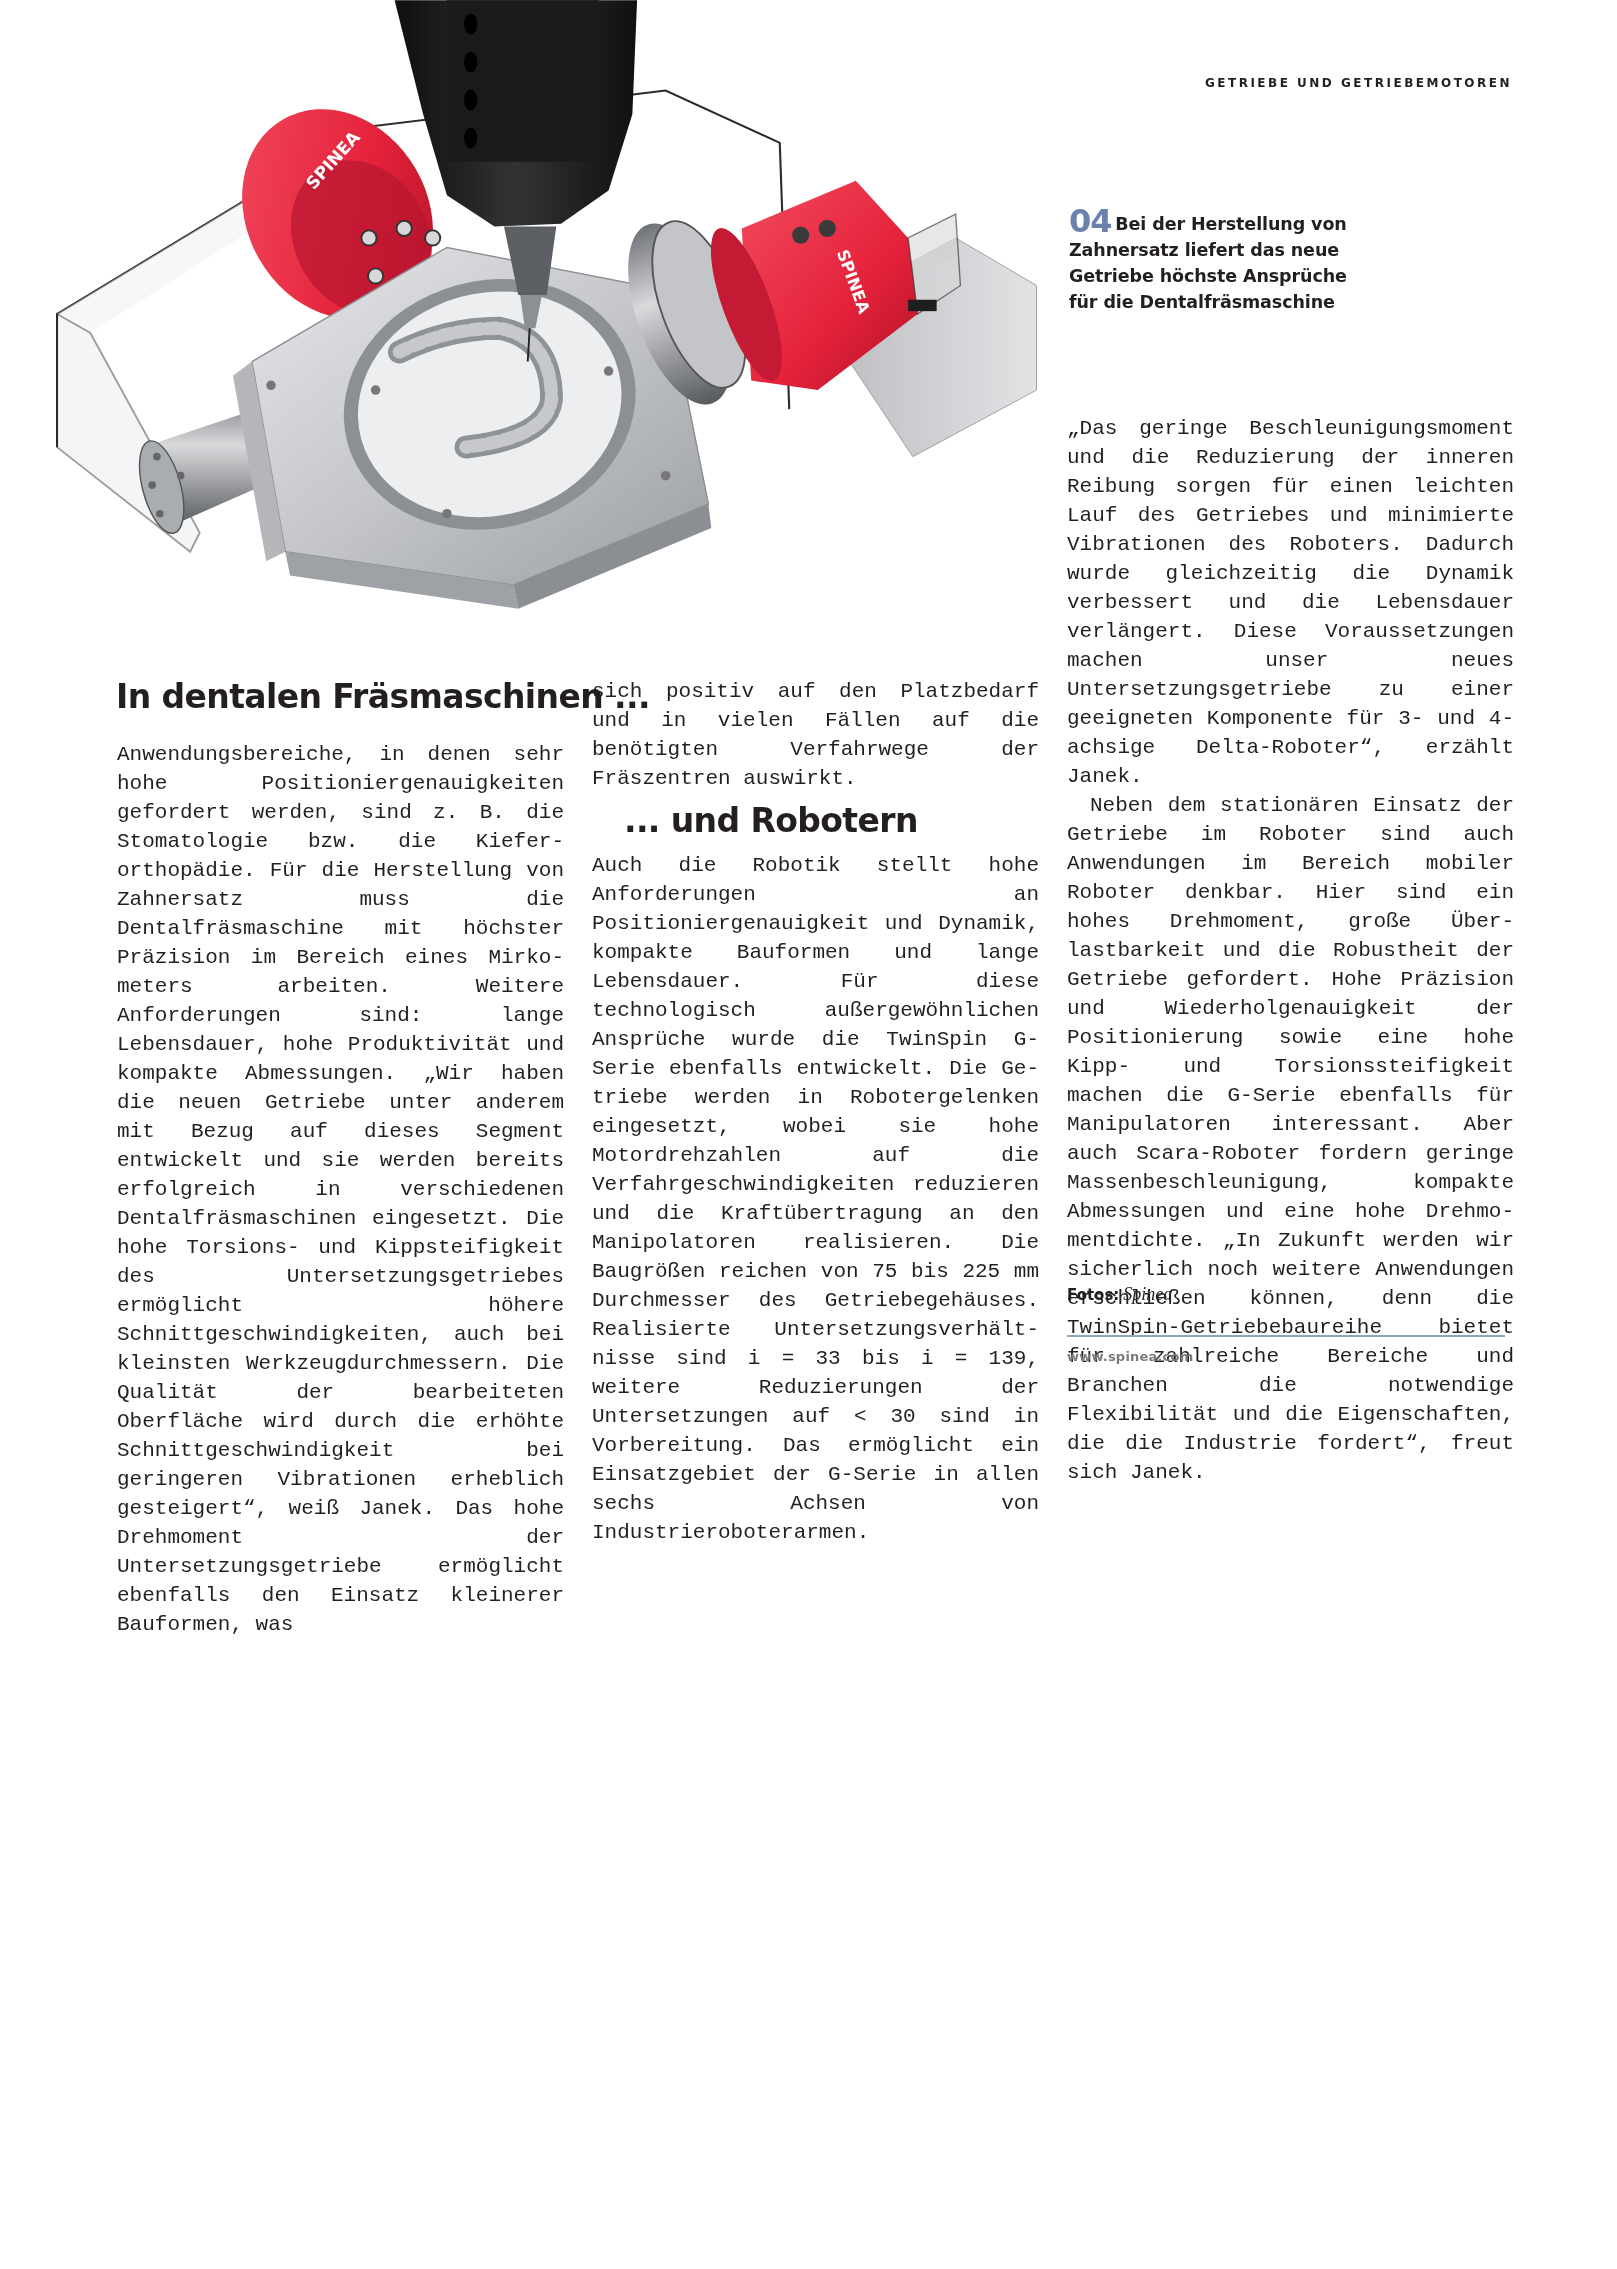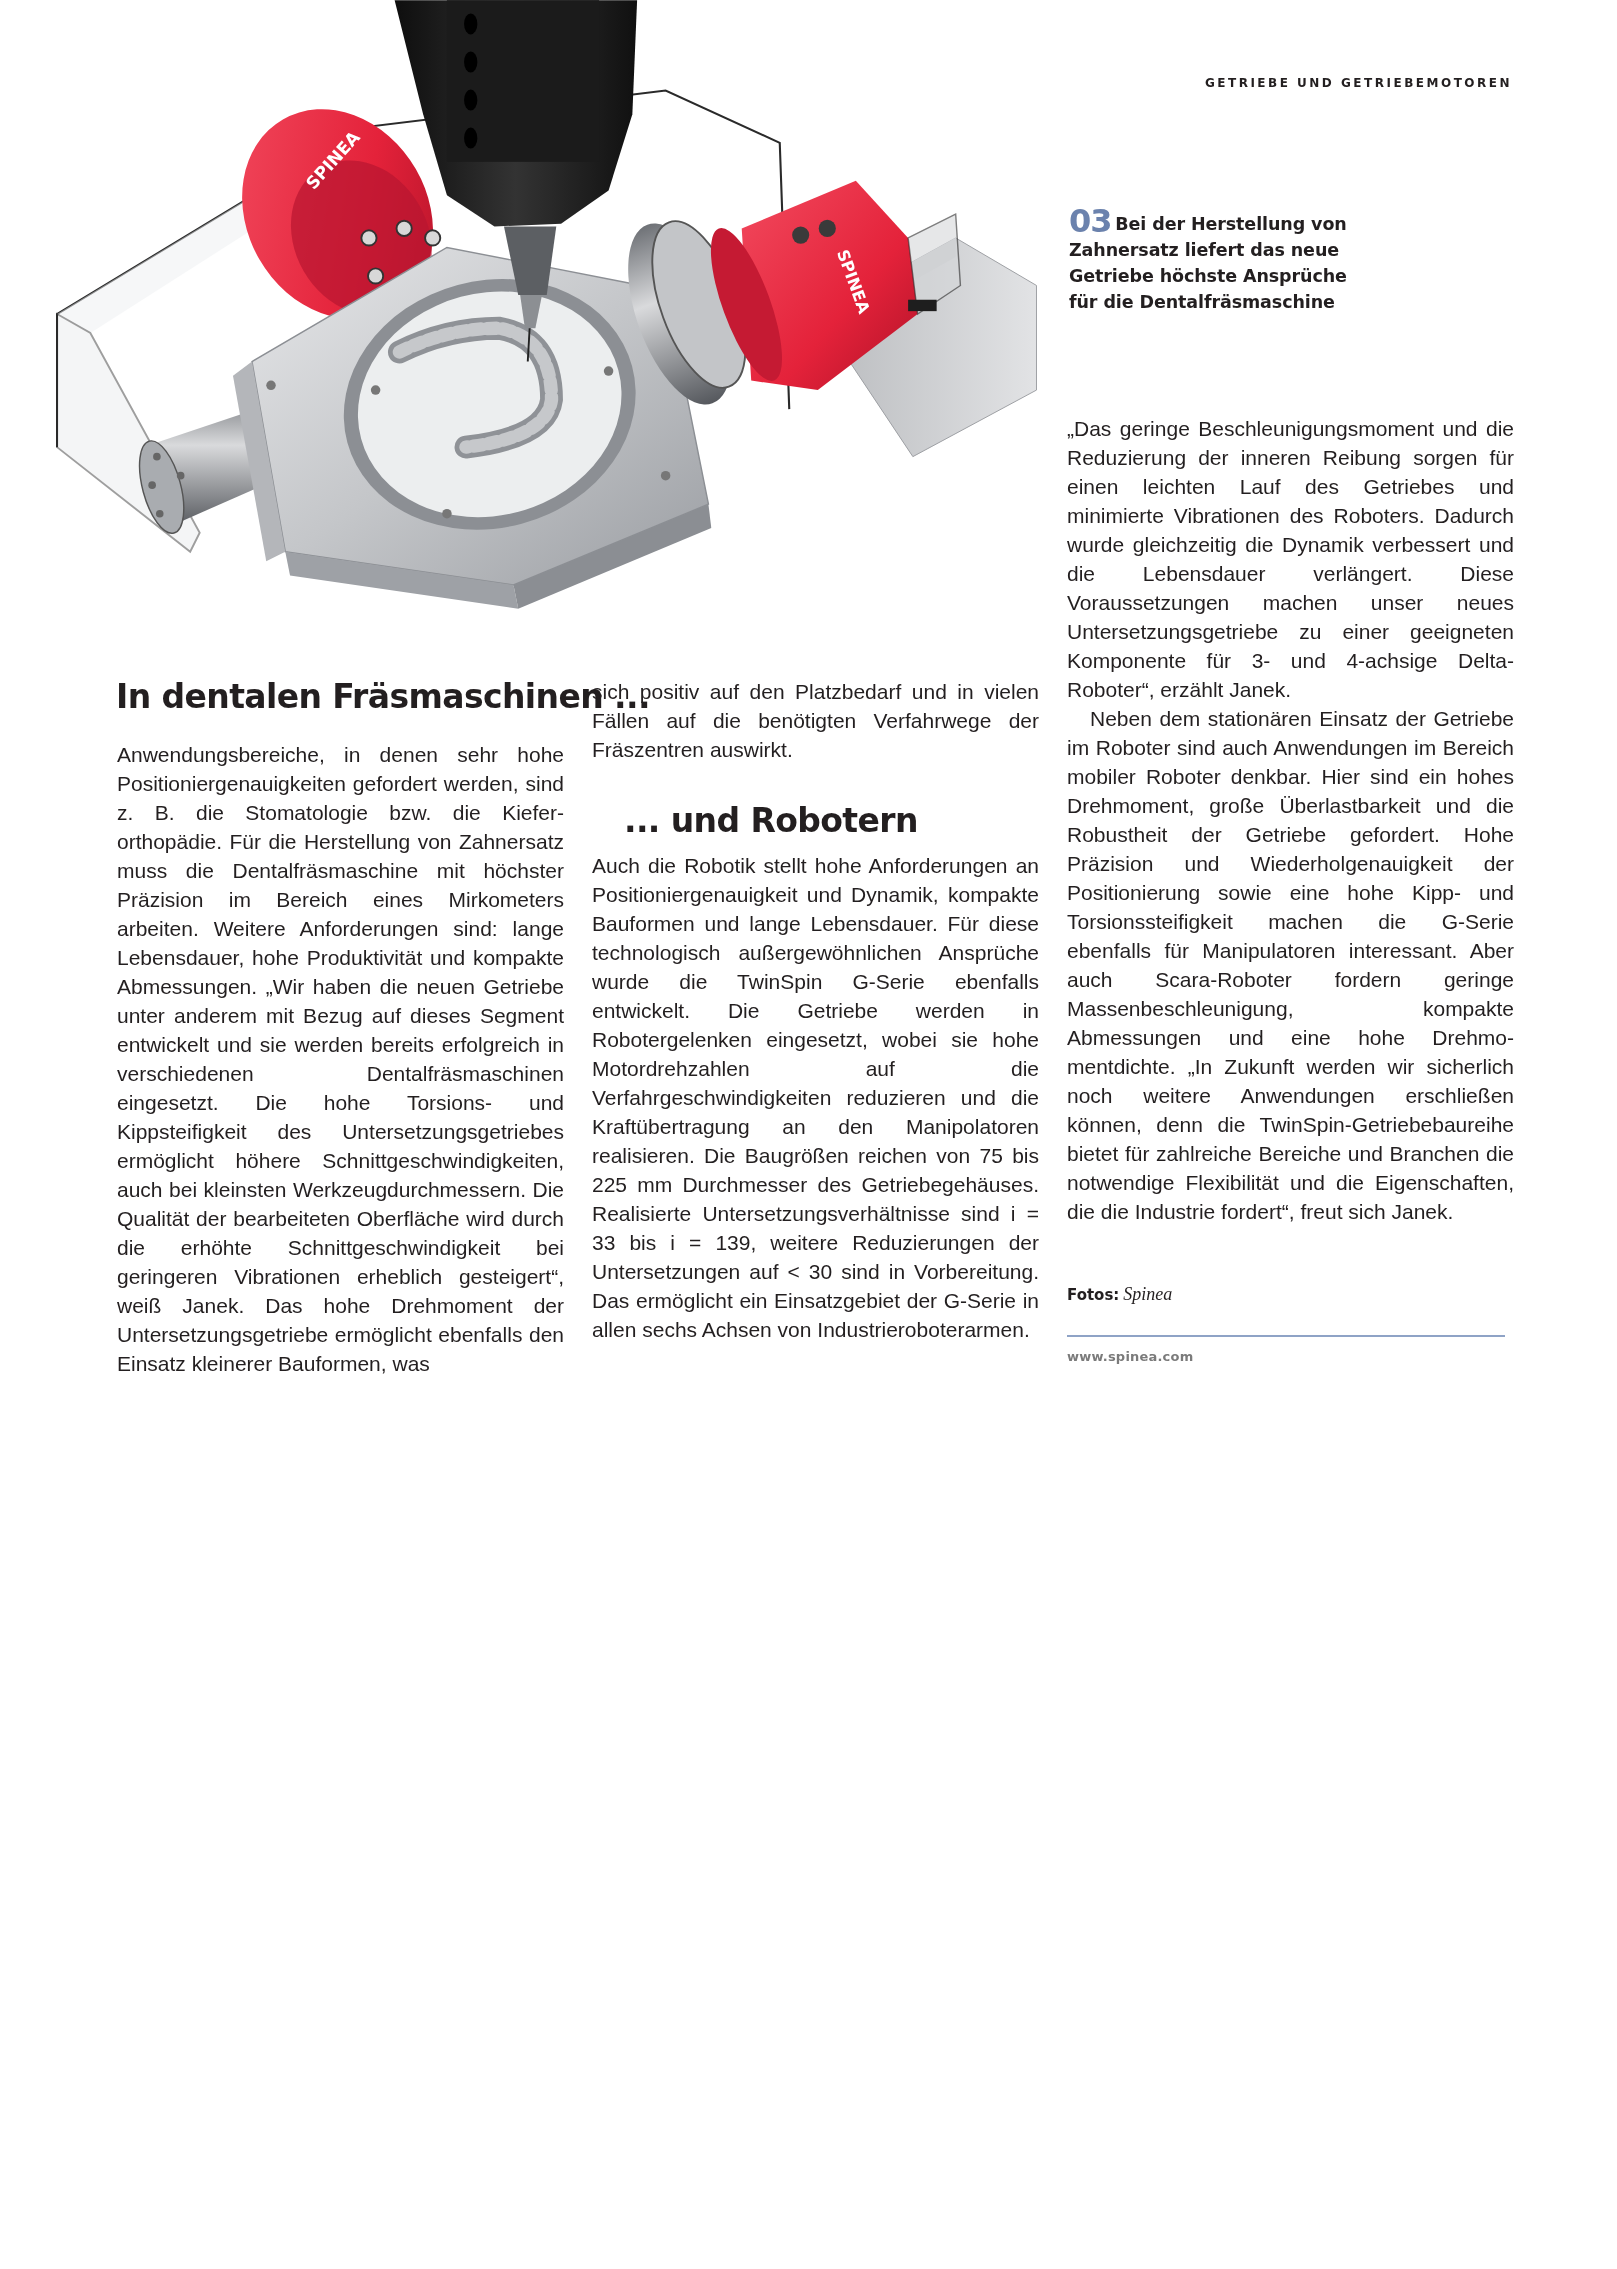--- a/index.html
+++ b/index.html
@@ -13,21 +13,21 @@
     position: absolute; left: 0; top: 0; width: 1046px; height: 628px; overflow: hidden;
   }
   .caption {
     position: absolute; left: 1069px; top: 211px; width: 285px;
     font-family: "DejaVu Sans", sans-serif; font-weight: bold; font-size: 17.5px;
     line-height: 26px; color: #231f20; letter-spacing: -0.1px;
   }
   .caption .num { color: #6b82ad; font-size: 32px; font-weight: bold; letter-spacing: -1px; margin-right: 3.8px; vertical-align: -1.9px; line-height: 19px; }
   .col {
     position: absolute; width: 447px;
-    font-family: Liberation Sans, sans-serif; font-size: 21px; line-height: 29px;
+    font-family: Liberation Mono, monospace; font-size: 21px; line-height: 29px;
     text-align: justify; hyphens: manual; color: #231f20;
   }
   .col p { margin: 0; }
   .col p.indent { text-indent: 23px; }
   .col1 { left: 117px; top: 740px; }
   .col2 { left: 592px; top: 677px; }
   .col3 { left: 1067px; top: 414px; }
   .heading {
     position: absolute; font-family: "DejaVu Sans", sans-serif; font-weight: bold;
     font-size: 33px; color: #231f20; letter-spacing: -0.6px;
@@ -137,21 +137,21 @@
     <ellipse cx="785" cy="320" rx="25" ry="85" transform="rotate(-20 785 320)" fill="#c51a33"></ellipse>
     <circle cx="842" cy="247" r="9" fill="#3a3a3a"></circle>
     <circle cx="870" cy="240" r="9" fill="#3a3a3a"></circle>
     <text x="880" y="265" transform="rotate(70 880 265)" font-family="DejaVu Sans, sans-serif" font-weight="bold" font-size="17" fill="#ffffff">SPINEA</text>
     <polygon points="955,250 1005,225 1010,300 965,330" fill="#d6d8da" opacity="0.6" stroke="#2a2a2a" stroke-width="1.5"></polygon>
     <rect x="955" y="315" width="30" height="12" fill="#1e1e1e"></rect>
   </svg>
 </div>
 
 <div class="caption">
-  <span class="num">03</span><span>Bei der Herstellung von</span><br>
+  <span class="num">04</span><span>Bei der Herstellung von</span><br>
   <span>Zahnersatz liefert das neue</span><br>
   <span>Getriebe höchste Ansprüche</span><br>
   <span>für die Dentalfräsmaschine</span>
 </div>
 
 <h2 class="heading h1" style="margin:0;">In dentalen Fräsmaschinen ...</h2>
 <div class="col col1">
   <p>Anwendungsbereiche, in denen sehr hohe Positioniergenauigkeiten gefordert werden, sind z. B. die Stomatologie bzw. die Kiefer­orthopädie. Für die Herstellung von Zahn­ersatz muss die Dentalfräsmaschine mit höchster Präzision im Bereich eines Mirko­meters arbeiten. Weitere Anforderungen sind: lange Lebensdauer, hohe Produktivität und kompakte Abmessungen. „Wir haben die neuen Getriebe unter anderem mit Bezug auf dieses Segment entwickelt und sie werden bereits erfolgreich in verschiedenen Dental­fräsmaschinen eingesetzt. Die hohe Torsions- und Kippsteifigkeit des Untersetzungsgetriebes ermöglicht höhere Schnittgeschwindigkei­ten, auch bei kleinsten Werkzeugdurchmes­sern. Die Qualität der bearbeiteten Oberfläche wird durch die erhöhte Schnittgeschwindig­keit bei geringeren Vibrationen erheblich ge­steigert“, weiß Janek. Das hohe Drehmoment der Untersetzungsgetriebe ermöglicht eben­falls den Einsatz kleinerer Bauformen, was</p>
 </div>
 

